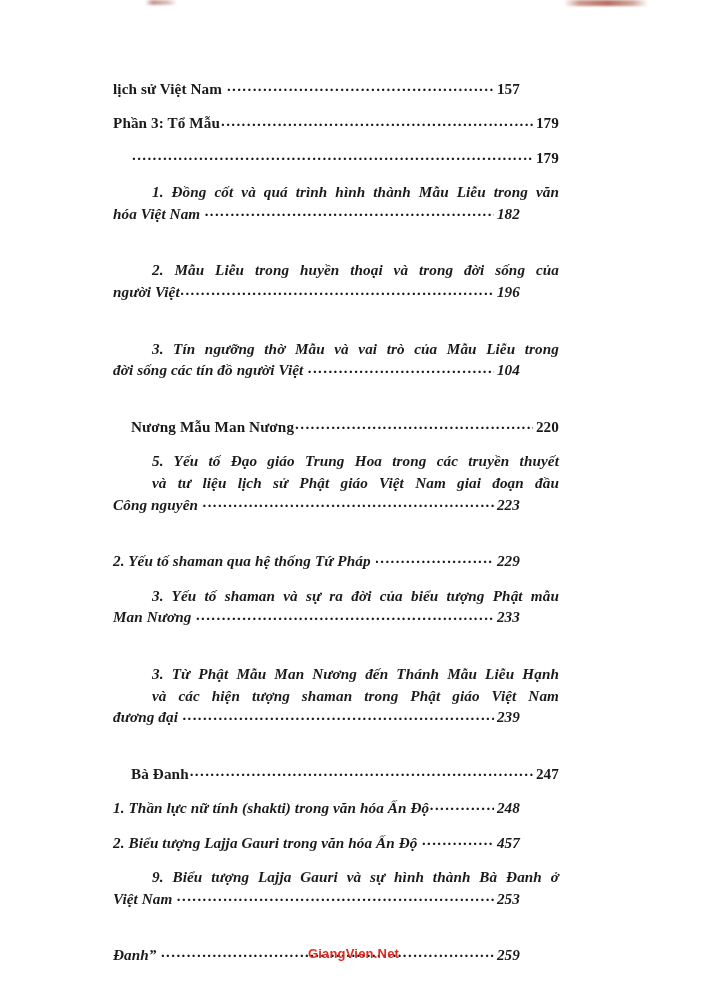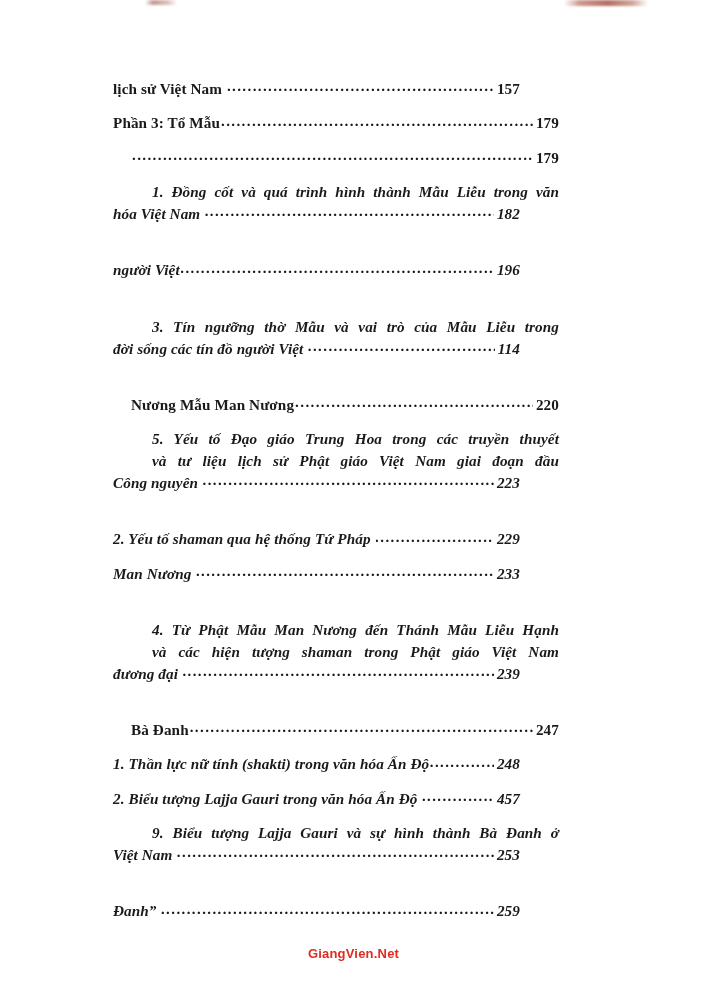--- a/index.html
+++ b/index.html
@@ -178,34 +178,35 @@
         <span class="wrapline">1. Đồng cốt và quá trình hình thành Mẫu Liễu trong văn</span>
         <span class="lastline">
           <span class="label">hóa Việt Nam </span>
           <span class="leader">.......................................................................................................................</span>
           <span class="page">182</span>
         </span>
       </span>
     </div>
     <div class="entry lvl-item">
       <span class="body">
+        <span class="wrapline">2. Mẫu Liễu trong huyền thoại và trong đời sống của</span>
         <span class="lastline">
           <span class="label">người Việt</span>
           <span class="leader">.......................................................................................................................</span>
           <span class="page">196</span>
         </span>
       </span>
     </div>
     <div class="entry lvl-item">
       <span class="body">
         <span class="wrapline">3. Tín ngưỡng thờ Mẫu và vai trò của Mẫu Liễu trong</span>
         <span class="lastline">
           <span class="label">đời sống các tín đồ người Việt </span>
           <span class="leader">.......................................................................................................................</span>
-          <span class="page">114</span>
+          <span class="page">104</span>
         </span>
       </span>
     </div>
     <div class="entry lvl-chap single">
       <span class="body">
         <span class="lastline">
           <span class="label">Nương Mẫu Man Nương</span>
           <span class="leader">.......................................................................................................................</span>
           <span class="page">220</span>
         </span>
@@ -226,30 +227,31 @@
       <span class="body">
         <span class="lastline">
           <span class="label">2. Yếu tố shaman qua hệ thống Tứ Pháp </span>
           <span class="leader">.......................................................................................................................</span>
           <span class="page">229</span>
         </span>
       </span>
     </div>
     <div class="entry lvl-item">
       <span class="body">
+        <span class="wrapline">3. Yếu tố shaman và sự ra đời của biểu tượng Phật mẫu</span>
         <span class="lastline">
           <span class="label">Man Nương </span>
           <span class="leader">.......................................................................................................................</span>
           <span class="page">233</span>
         </span>
       </span>
     </div>
     <div class="entry lvl-item">
       <span class="body">
-        <span class="wrapline">4. Từ Phật Mẫu Man Nương đến Thánh Mẫu Liễu Hạnh</span>
+        <span class="wrapline">3. Từ Phật Mẫu Man Nương đến Thánh Mẫu Liễu Hạnh</span>
         <span class="wrapline">và các hiện tượng shaman trong Phật giáo Việt Nam</span>
         <span class="lastline">
           <span class="label">đương đại </span>
           <span class="leader">.......................................................................................................................</span>
           <span class="page">239</span>
         </span>
       </span>
     </div>
     <div class="entry lvl-chap single">
       <span class="body">

